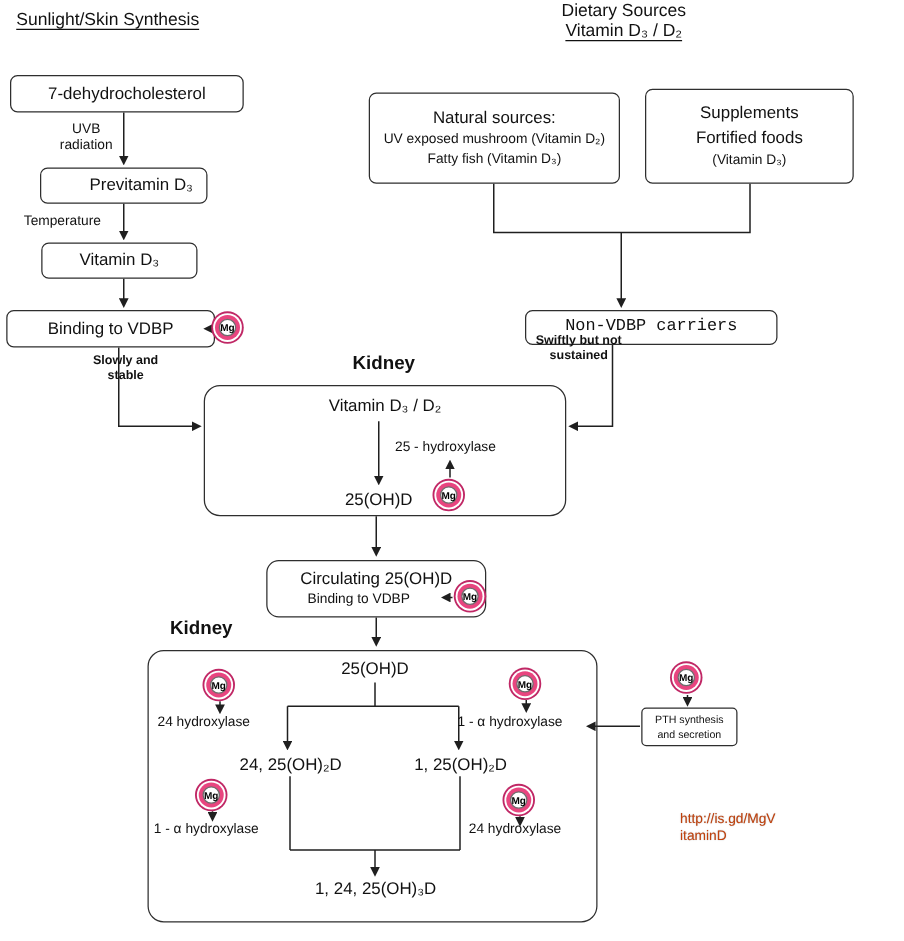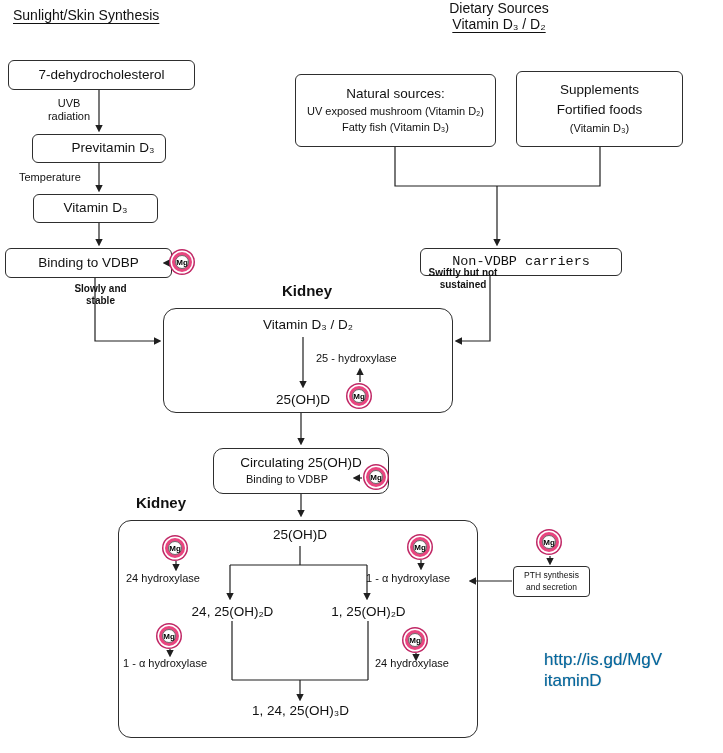--- a/index.html
+++ b/index.html
@@ -53,22 +53,22 @@
       0 0 0 3px var(--mg_ring,#e8457f),
       0 0 0 4.5px #ffffff,
       0 0 0 6px var(--mg_ring_dark,#c02765);
     display:flex; align-items:center; justify-content:center;
     font-size:8px; font-weight:bold; color:#000;
   }
 
   .pth-box { font-size:8.5px; line-height:1.3; white-space:pre-line; border-radius:4px; }
   .watermark {
     position:absolute; z-index:2;
-    font-size:17px; line-height:1.25;
-    color:#0369a1; white-space:pre-line;
+    font-size:11px; line-height:1.25;
+    color:#c2410c; white-space:pre-line;
     text-shadow:0 0 1px rgba(0,0,0,0.35);
   }
 </style>
 </head>
 <body>
 
 <div class="diagram">
 
   <svg class="wires" width="723" height="753" viewBox="0 0 723 753">
     <defs>

